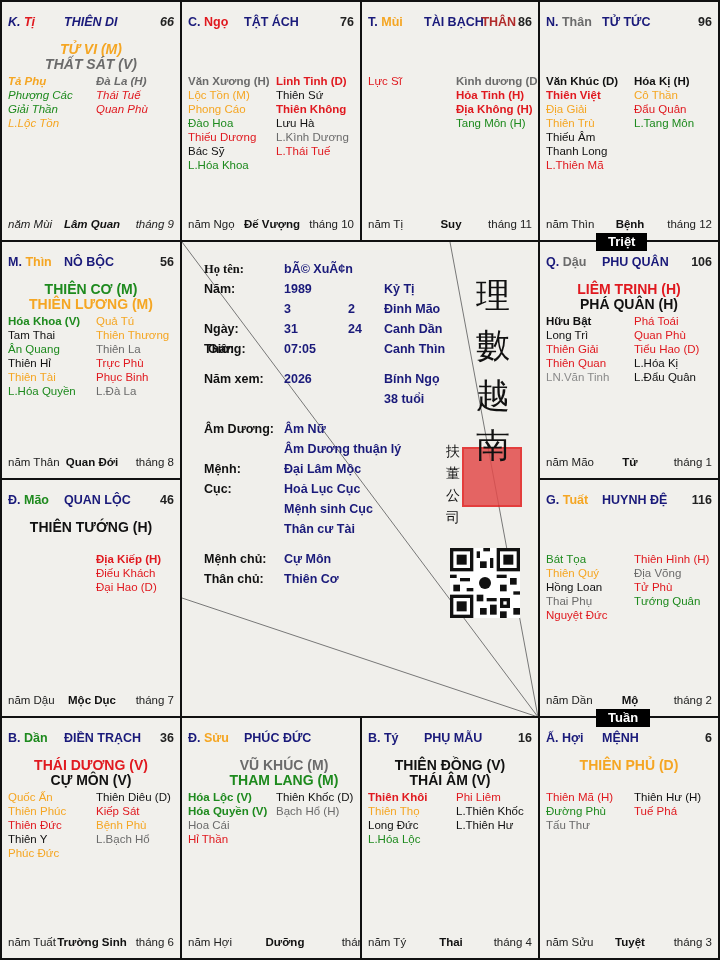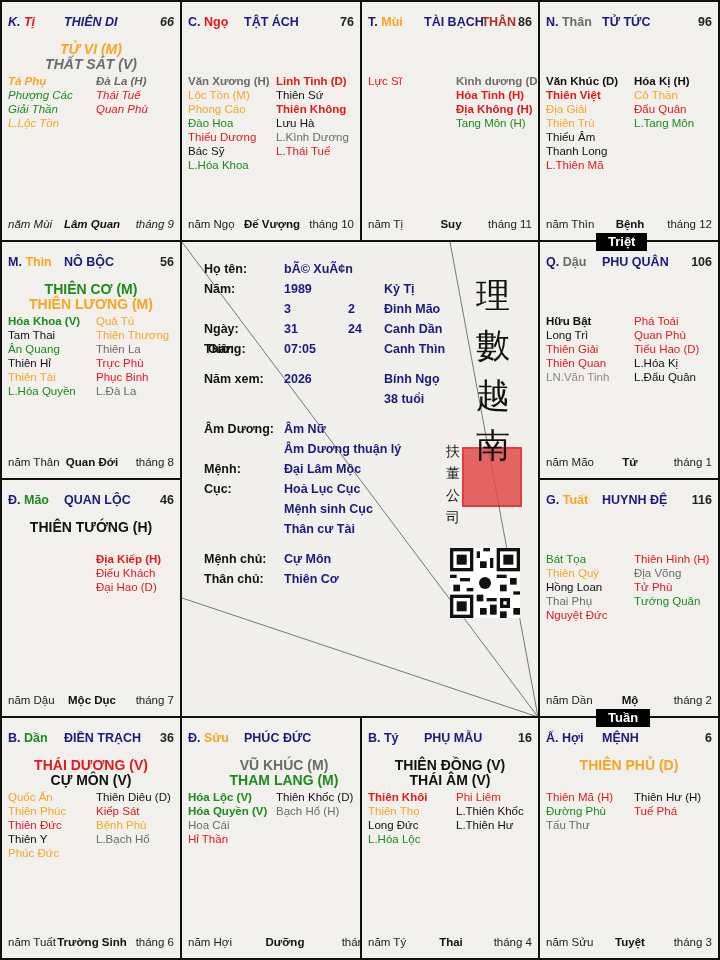--- a/index.html
+++ b/index.html
@@ -193,20 +193,24 @@
       <span class="mo">tháng 8</span>
     </div>
       </div>
       <div class="cell" style="left: 538px; top: 240px; width: 182px; height: 240px;">
         <div class="hdr">
       <span class="chi-prefix">Q.</span>
       <span style="color:#6b6b6b">Dậu</span>
       <span class="palace">PHU QUÂN</span>
       <span class="age"><span>106</span></span>
     </div>
+        <div class="main">
+          <div style="color:#e0191f">LIÊM TRINH (H)</div>
+          <div style="color:#111">PHÁ QUÂN (H)</div>
+        </div>
         <div class="stars" style="top:72px">
     <div class="col l">
             <div class="b" style="color:#111">Hữu Bật</div>
             <div class="" style="color:#111">Long Trì</div>
             <div class="" style="color:#e0191f">Thiên Giải</div>
             <div class="" style="color:#e0191f">Thiên Quan</div>
             <div class="" style="color:#8a8a8a">LN.Văn Tinh</div>
           </div>
     <div class="col r">
             <div class="" style="color:#e0191f">Phá Toái</div>
@@ -392,21 +396,21 @@
       <span class="mo">tháng 3</span>
     </div>
       </div>
       <div class="cell" style="left: 180px; top: 240px; width: 360px; height: 478px; background: transparent; border-width: 2px;"></div>
     </div>
 
   <div class="tag" style="left:596px;top:233px;">Triệt</div>
   <div class="tag" style="left:596px;top:709px;">Tuần</div>
 
   <div class="center">
-    <div class="info lbl" style="left:24px;top:22px;">Họ tên:</div>
+    <div class="info lbl" style="left:24px;top:22px;font-family:Liberation Serif, serif;">Họ tên:</div>
     <div class="info" style="left:104px;top:22px;">bÃ© XuÃ¢n</div>
 
     <div class="info lbl" style="left:24px;top:42px;">Năm:</div>
     <div class="info" style="left:104px;top:42px;">1989</div>
     <div class="info" style="left:204px;top:42px;">Kỷ Tị</div>
 
     <div class="info lbl" style="left:24px;top:62px;margin-top:40px;">Tháng:</div>
     <div class="info" style="left:104px;top:62px;">3</div>
     <div class="info" style="left:168px;top:62px;">2</div>
     <div class="info" style="left:204px;top:62px;">Đinh Mão</div>

